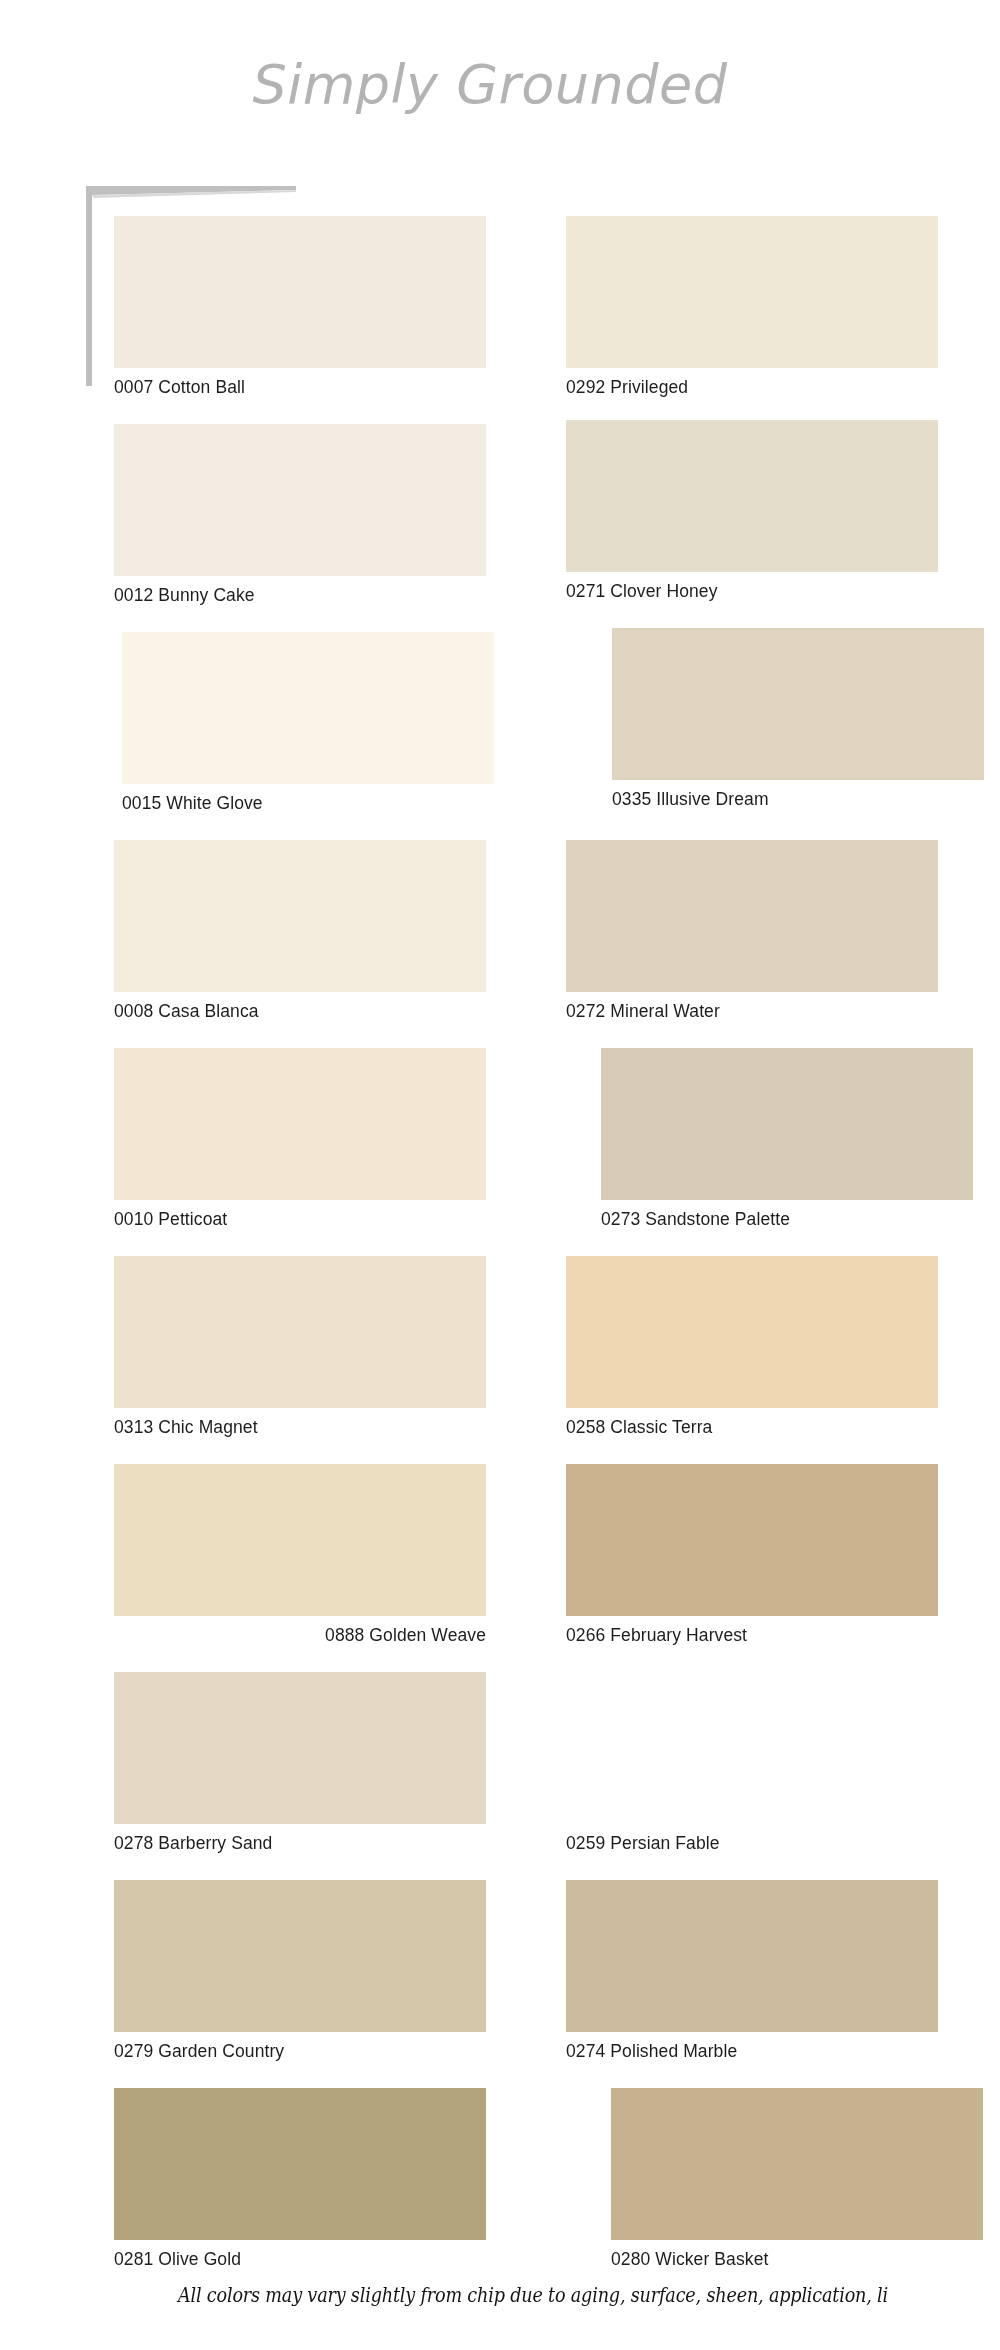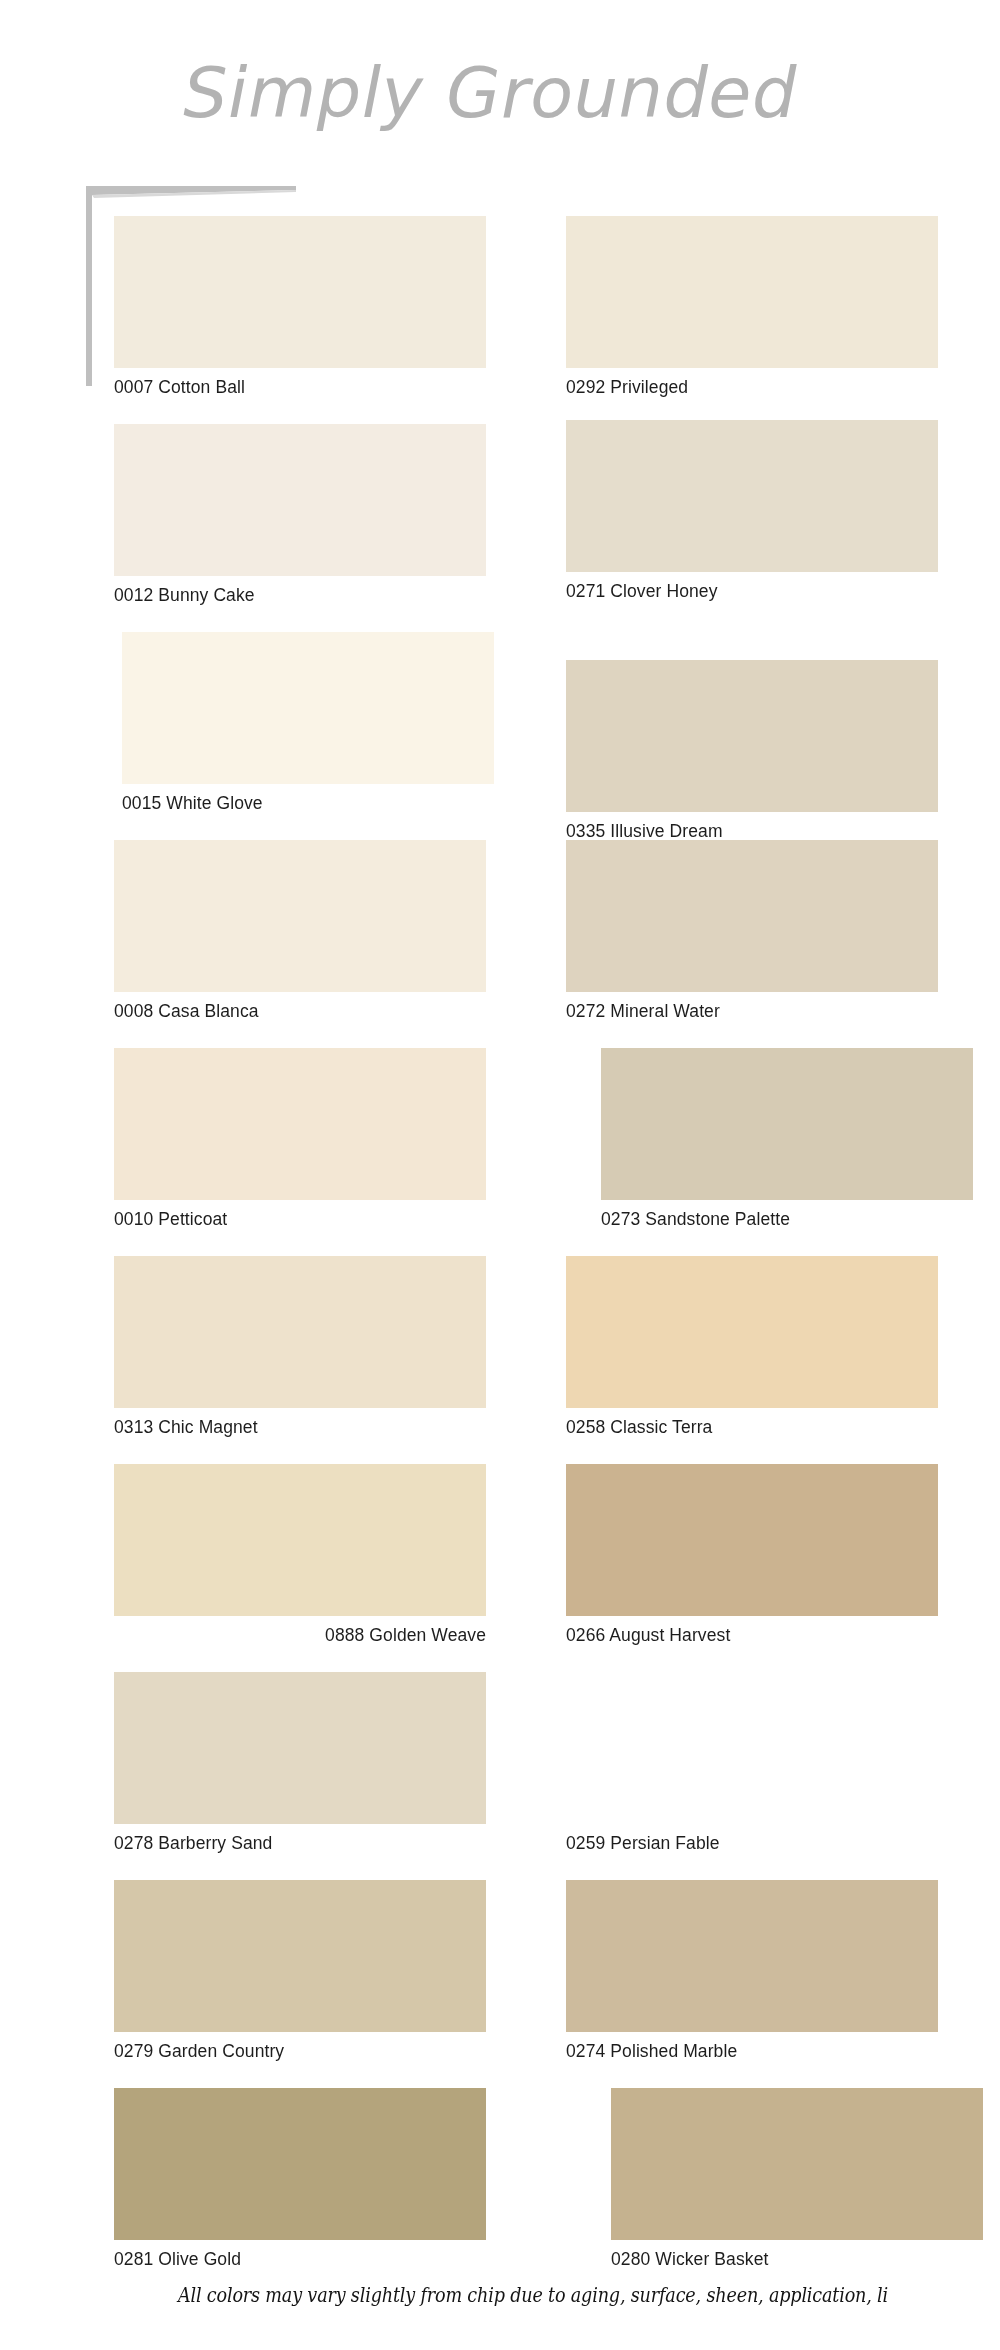--- a/index.html
+++ b/index.html
@@ -20,21 +20,21 @@
   
   #palette-title {
     position: absolute;
     left: 0;
     top: 58px;
     width: 980px;
     text-align: center;
     font-family: "DejaVu Sans", sans-serif;
     font-style: italic;
     font-weight: 300;
-    font-size: 70px;
+    font-size: 54px;
     letter-spacing: 0.5px;
     color: #b3b3b3;
     white-space: nowrap;
     line-height: 1;
   }
 
   
   #corner-bracket {
     position: absolute;
     left: 86px;
@@ -114,21 +114,21 @@
       <div class="swatch-label">0012 Bunny Cake</div>
     </div>
     <div class="swatch-cell col-right" style="top: 420px;">
       <div class="swatch-chip" style="background: rgb(229, 221, 204);"></div>
       <div class="swatch-label">0271 Clover Honey</div>
     </div>
     <div class="swatch-cell col-left" style="top: 632px; margin-left: 8px;">
       <div class="swatch-chip" style="background: rgb(250, 244, 231);"></div>
       <div class="swatch-label">0015 White Glove</div>
     </div>
-    <div class="swatch-cell col-right" style="top: 660px;">
+    <div class="swatch-cell col-right" style="top: 628px; margin-left: 46px;">
       <div class="swatch-chip" style="background: rgb(222, 212, 192);"></div>
       <div class="swatch-label">0335 Illusive Dream</div>
     </div>
     <div class="swatch-cell col-left" style="top: 840px;">
       <div class="swatch-chip" style="background: rgb(244, 236, 221);"></div>
       <div class="swatch-label">0008 Casa Blanca</div>
     </div>
     <div class="swatch-cell col-right" style="top: 840px;">
       <div class="swatch-chip" style="background: rgb(222, 211, 191);"></div>
       <div class="swatch-label">0272 Mineral Water</div>
@@ -148,21 +148,21 @@
     <div class="swatch-cell col-right" style="top: 1256px;">
       <div class="swatch-chip" style="background: rgb(238, 215, 178);"></div>
       <div class="swatch-label">0258 Classic Terra</div>
     </div>
     <div class="swatch-cell col-left" style="top: 1464px; text-align: right;">
       <div class="swatch-chip" style="background: rgb(236, 223, 193);"></div>
       <div class="swatch-label">0888 Golden Weave</div>
     </div>
     <div class="swatch-cell col-right" style="top: 1464px;">
       <div class="swatch-chip" style="background: rgb(203, 179, 144);"></div>
-      <div class="swatch-label">0266 August Harvest</div>
+      <div class="swatch-label">0266 February Harvest</div>
     </div>
     <div class="swatch-cell col-left" style="top: 1672px;">
       <div class="swatch-chip" style="background: rgb(227, 217, 196);"></div>
       <div class="swatch-label">0278 Barberry Sand</div>
     </div>
     <div class="swatch-cell col-right" style="top: 1672px;">
       <div class="swatch-chip"></div>
       <div class="swatch-label">0259 Persian Fable</div>
     </div>
     <div class="swatch-cell col-left" style="top: 1880px;">

